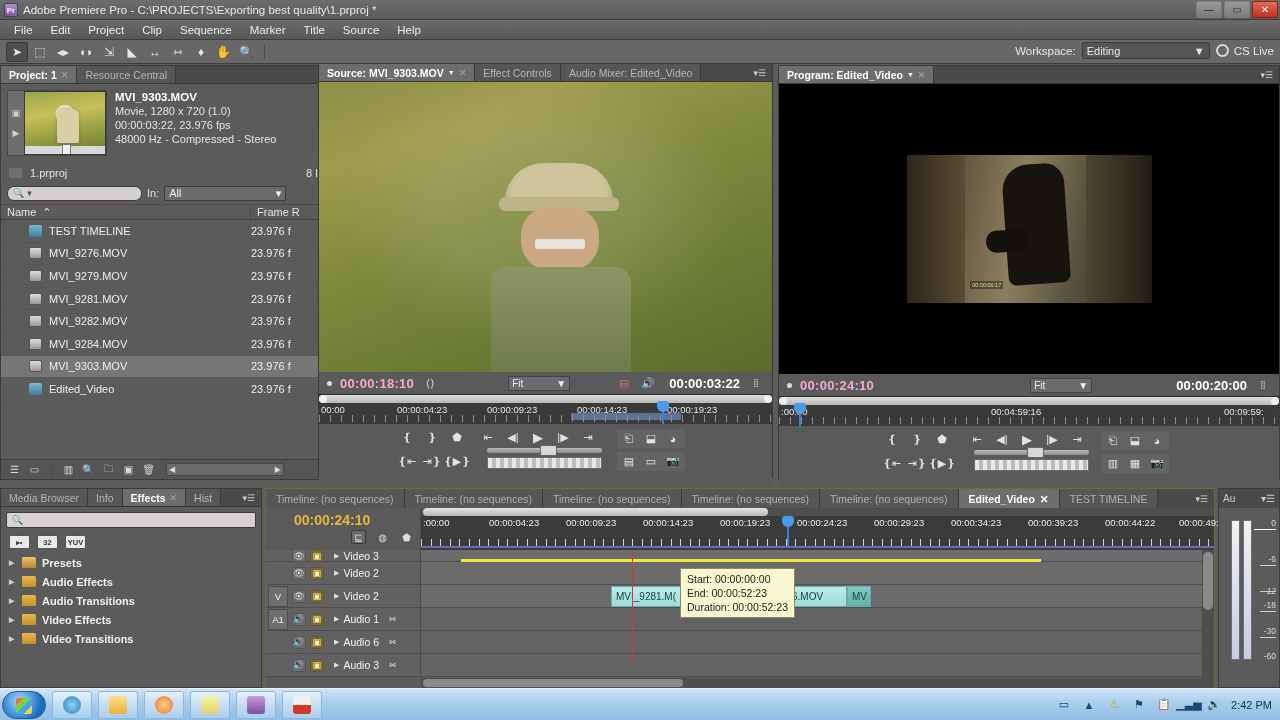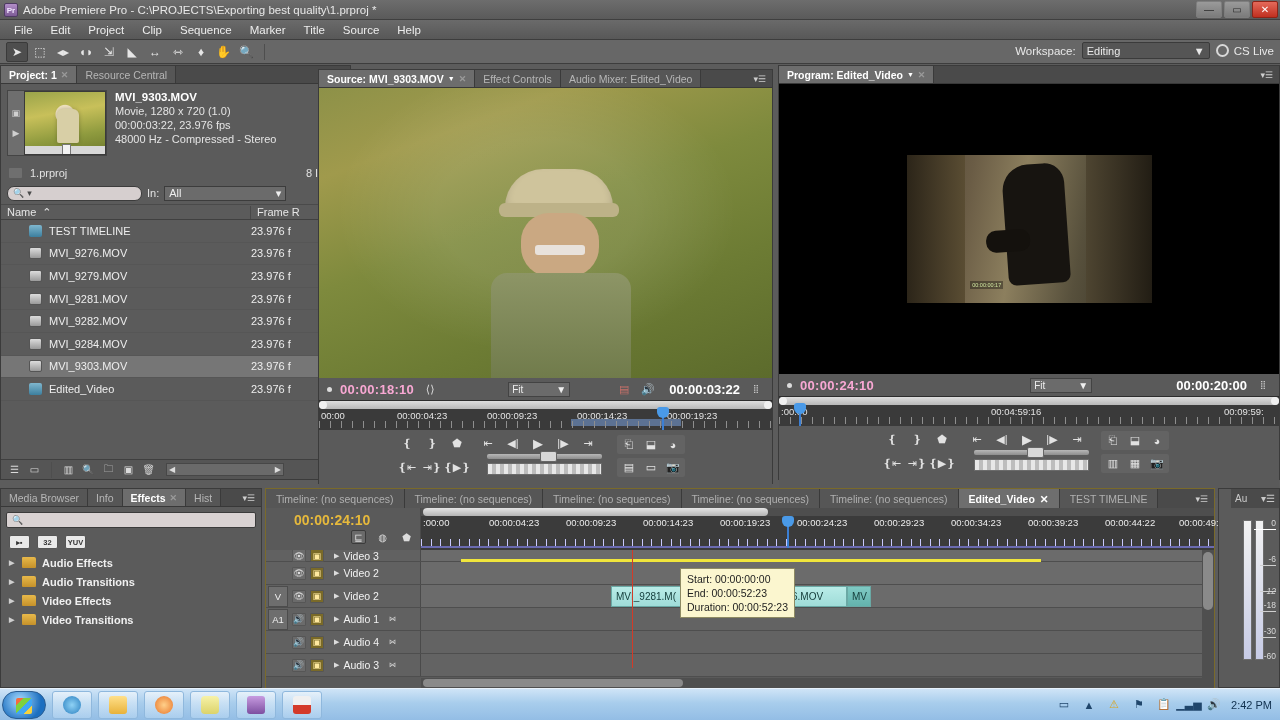--- a/index.html
+++ b/index.html
@@ -123,21 +123,21 @@
   .ficon.seq{ background:linear-gradient(#7fb7cf,#3c7f9e); }
   .ficon.mov{ background:linear-gradient(#dcdcdc,#9a9a9a); border:1px solid #555;}
   .proj-foot{
     position:absolute;left:0;bottom:0;width:100%;height:20px;background:#555;border-top:1px solid #3f3f3f;
     display:flex;align-items:center;gap:3px;padding-left:5px;
   }
   .pf-icon{ width:17px;height:15px;display:flex;align-items:center;justify-content:center;font-size:10px;color:#dadada;}
   .pf-slider{ margin-left:6px;width:118px;height:13px;background:#6a6a6a;border:1px solid #474747;display:flex;align-items:center;justify-content:space-between;color:#ddd;font-size:8px;padding:0 2px;}
 
   
-  #source{ left:318px; top:69px; width:455px; height:415px; }
+  #source{ left:318px; top:63px; width:455px; height:415px; }
   .mon-video{ background:#000; position:relative; }
   #src-video{ height:290px;
     background:
       radial-gradient(ellipse at 48% 42%, rgba(255,255,255,.10) 0 30%, rgba(0,0,0,0) 60%),
       linear-gradient(160deg,#8d9148 0%,#a09a4c 20%,#7e8a3d 45%,#6d7c34 70%,#5c6b2c 100%);
     overflow:hidden;
   }
   .soldier{ position:absolute;left:38%;top:28%;width:140px;height:210px; }
   .helmet{ position:absolute;left:14px;top:0;width:108px;height:48px;background:#cfc49c;border-radius:54px 54px 14px 14px;
      box-shadow: inset 0 -6px 8px rgba(0,0,0,.18);}
@@ -241,21 +241,21 @@
   .yellowbar{ position:absolute;height:3px;background:#f0e53c; }
   .tl-playhead{ position:absolute;top:0;width:1px;background:#d23b28;z-index:6; }
   .tooltip{ position:absolute;background:#fbf6cf;border:1px solid #8d8a63;color:#222;
      font-size:10.5px;line-height:14px;padding:3px 6px;z-index:20;white-space:nowrap;}
   .tl-scroll-v{ position:absolute;right:0;top:0;width:12px;height:100%;background:#4f4f4f;}
   .tl-scroll-v .vthumb{position:absolute;left:1px;top:2px;width:10px;height:58px;background:#8a8a8a;border-radius:5px;}
   .tl-scroll-h{ position:absolute;left:155px;bottom:0;height:10px;right:12px;background:#4f4f4f; }
   .tl-scroll-h .hthumb{ position:absolute;left:2px;top:1px;height:8px;width:260px;background:#8a8a8a;border-radius:4px;}
 
   
-  #audiomtr{ left:1218px; top:488px; width:62px; height:200px;padding-left:12px; }
+  #audiomtr{ left:1218px; top:488px; width:62px; height:200px; }
   .am-tab{ height:19px;background:#4a4a4a;display:flex;align-items:center;justify-content:space-between;padding:0 4px;
       font-size:10px;color:#c9c9c9;}
   .am-body{ position:relative;height:178px;background:#5b5b5b;padding-top:8px; }
   .am-bar{ position:absolute;top:12px;width:9px;height:140px;background:linear-gradient(#f2f2f2,#c7cbe6);border:1px solid #6d6d6d;}
   .am-scale{ position:absolute;right:3px;top:10px;width:30px;height:150px;font-size:8.5px;color:#d9d9d9;}
   .am-scale div{ position:absolute;right:0;width:100%;text-align:right; }
   .am-scale i{ position:absolute;right:0;height:1px;background:#cfcfcf;font-style:normal; }
 
   
   .taskbar{ position:absolute;left:0;bottom:0;width:1280px;height:32px;
@@ -638,20 +638,25 @@
       <span>🔍</span>
     </div>
     <div class="fx-icons">
       <div class="fx-chip">▸▪</div>
       <div class="fx-chip">32</div>
       <div class="fx-chip">YUV</div>
     </div>
     <div>
       <div class="fx-row">
         <span class="fx-arrow">▶</span>
+        <span class="fx-folder star"></span>
+        <span>Presets</span>
+      </div>
+      <div class="fx-row">
+        <span class="fx-arrow">▶</span>
         <span class="fx-folder"></span>
         <span>Audio Effects</span>
       </div>
       <div class="fx-row">
         <span class="fx-arrow">▶</span>
         <span class="fx-folder"></span>
         <span>Audio Transitions</span>
       </div>
       <div class="fx-row">
         <span class="fx-arrow">▶</span>
@@ -766,21 +771,21 @@
         </div>
         <div class="tr-lane"></div>
       </div>
 
       <div class="track audio">
         <div class="tr-head">
           <span class="tr-tag empty"></span>
           <span class="tr-ico">🔊</span>
           <span class="tr-ico box">▣</span>
           <span class="tr-arrow">▶</span>
-          <span class="tr-name">Audio 4</span>
+          <span class="tr-name">Audio 6</span>
           <span class="tr-arrow">⋈</span>
         </div>
         <div class="tr-lane"></div>
       </div>
 
       <div class="track audio">
         <div class="tr-head">
           <span class="tr-tag empty"></span>
           <span class="tr-ico">🔊</span>
           <span class="tr-ico box">▣</span>

